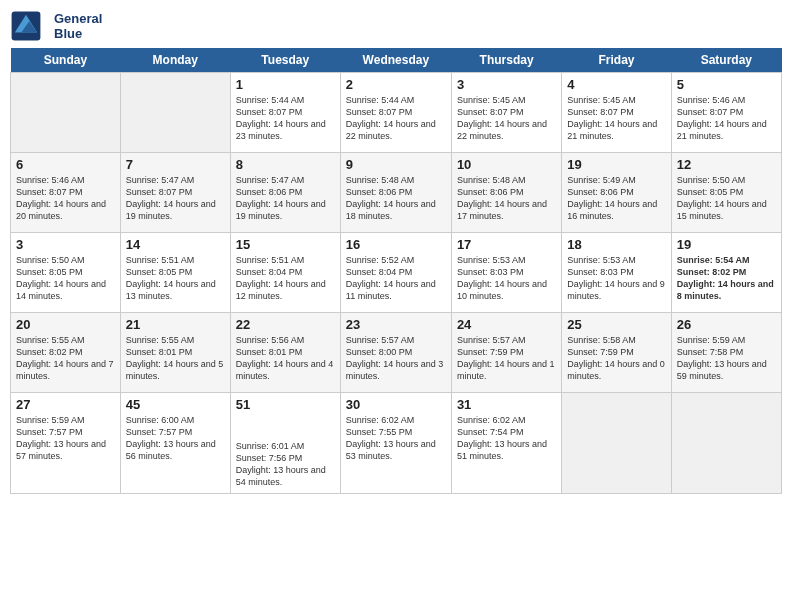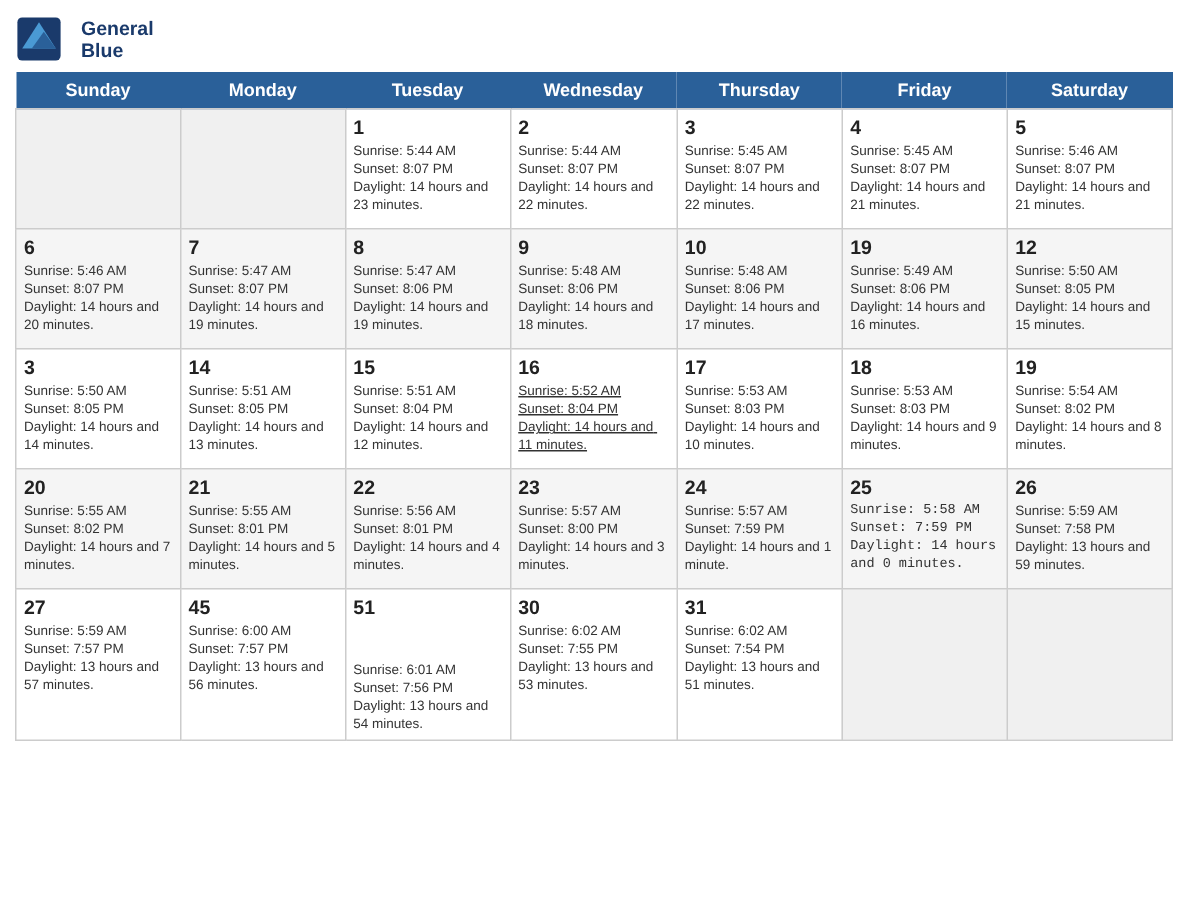--- a/index.html
+++ b/index.html
@@ -211,39 +211,39 @@
 Daylight: 14 hours and 13 minutes.</div>
         </td>
         <td>
           <span class="day-num">15</span>
           <div class="cell-content" style="white-space: pre-wrap;">Sunrise: 5:51 AM
 Sunset: 8:04 PM
 Daylight: 14 hours and 12 minutes.</div>
         </td>
         <td>
           <span class="day-num">16</span>
-          <div class="cell-content" style="white-space: pre-wrap; text-decoration: underline;">Sunrise: 5:52 AM
+          <div class="cell-content" style="white-space: pre-wrap;">Sunrise: 5:52 AM
 Sunset: 8:04 PM
 Daylight: 14 hours and 11 minutes.</div>
         </td>
         <td>
           <span class="day-num">17</span>
           <div class="cell-content" style="white-space: pre-wrap;">Sunrise: 5:53 AM
 Sunset: 8:03 PM
 Daylight: 14 hours and 10 minutes.</div>
         </td>
         <td>
           <span class="day-num">18</span>
           <div class="cell-content" style="white-space: pre-wrap;">Sunrise: 5:53 AM
 Sunset: 8:03 PM
 Daylight: 14 hours and 9 minutes.</div>
         </td>
         <td>
           <span class="day-num">19</span>
-          <div class="cell-content" style="white-space: pre-wrap;">Sunrise: 5:54 AM
+          <div class="cell-content" style="white-space: pre-wrap; font-weight: bold;">Sunrise: 5:54 AM
 Sunset: 8:02 PM
 Daylight: 14 hours and 8 minutes.</div>
         </td>
       </tr>
       <tr>
         <td>
           <span class="day-num">20</span>
           <div class="cell-content" style="white-space: pre-wrap;">Sunrise: 5:55 AM
 Sunset: 8:02 PM
 Daylight: 14 hours and 7 minutes.</div>
@@ -267,21 +267,21 @@
 Daylight: 14 hours and 3 minutes.</div>
         </td>
         <td>
           <span class="day-num">24</span>
           <div class="cell-content" style="white-space: pre-wrap;">Sunrise: 5:57 AM
 Sunset: 7:59 PM
 Daylight: 14 hours and 1 minute.</div>
         </td>
         <td>
           <span class="day-num">25</span>
-          <div class="cell-content" style="white-space: pre-wrap; font-family: Liberation Mono, monospace;">Sunrise: 5:58 AM
+          <div class="cell-content" style="white-space: pre-wrap;">Sunrise: 5:58 AM
 Sunset: 7:59 PM
 Daylight: 14 hours and 0 minutes.</div>
         </td>
         <td>
           <span class="day-num">26</span>
           <div class="cell-content" style="white-space: pre-wrap;">Sunrise: 5:59 AM
 Sunset: 7:58 PM
 Daylight: 13 hours and 59 minutes.</div>
         </td>
       </tr>

